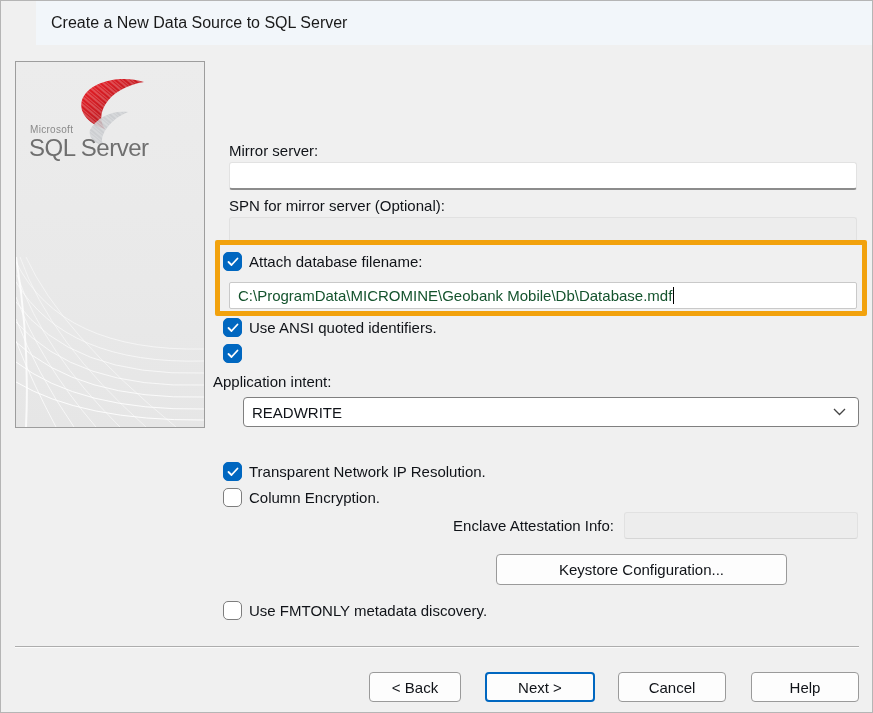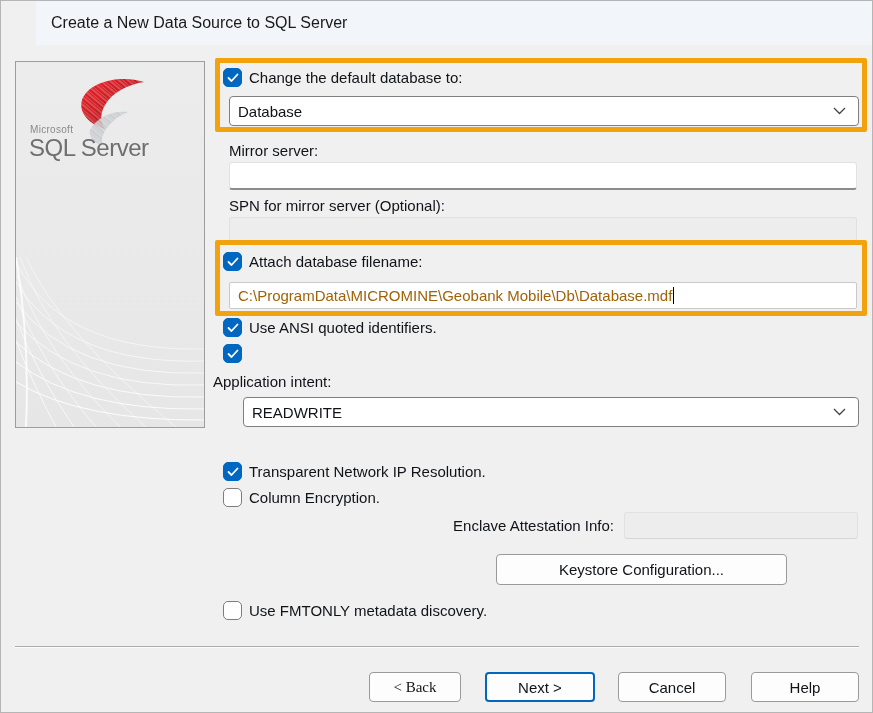--- a/index.html
+++ b/index.html
@@ -24,21 +24,21 @@
   
   .chk-row{position:absolute;display:flex;align-items:center;gap:7px;cursor:default;}
   .cb{width:19px;height:19px;box-sizing:border-box;border:1px solid #7d7d7d;border-radius:5px;background:#fff;
       display:inline-flex;align-items:center;justify-content:center;flex:0 0 auto;}
   .cb svg{visibility:hidden;}
   .cb.checked{background:#0067C0;border-color:#0067C0;}
   .cb.checked svg{visibility:visible;}
   .chk-row .txt{font-size:15px;color:#101318;white-space:nowrap;}
   
   .tbox{position:absolute;box-sizing:border-box;background:#fff;border:1px solid #E2E2E2;border-bottom:2px solid #8C8C8C;
-        border-radius:3px;font-family:"Liberation Sans",sans-serif;font-size:15px;color:#a16207;padding:0 8px;}
+        border-radius:3px;font-family:"Liberation Sans",sans-serif;font-size:15px;color:#14532d;padding:0 8px;}
   .tbox.flat{border:1px solid #C9C9C9;border-radius:2px;}
   .tbox.disabled{background:#EDEDED;border:1px solid #E1E1E1;border-bottom:1px solid #D6D6D6;}
   .pathbox{display:flex;align-items:center;overflow:hidden;}
   .caret{display:inline-block;width:1px;height:17px;background:#000;margin-left:1px;}
   
   .combo{position:absolute;box-sizing:border-box;background:#fff;border:1px solid #7F7F7F;border-radius:4px;
          display:flex;align-items:center;justify-content:space-between;padding:0 12px 0 8px;cursor:default;}
   .combo .val{font-size:15px;color:#101318;}
   
   .btn{position:absolute;box-sizing:border-box;background:#FDFDFD;border:1px solid #9A9A9A;border-radius:4px;
@@ -92,36 +92,20 @@
         <path d="M1,18 Q28,95 104,170" opacity=".55"></path>
         <path d="M0,40 Q24,105 80,170" opacity=".6"></path>
         <path d="M0,62 Q20,115 58,170" opacity=".65"></path>
         <path d="M0,84 Q16,125 40,170" opacity=".7"></path>
         <path d="M10,0 Q44,75 160,170" opacity=".5"></path>
         <path d="M0,0 Q14,85 10,170" opacity=".8" stroke-width="2"></path>
       </g>
     </svg>
   </div>
 
-  <div class="hl" style="left:214px;top:57px;width:652px;height:74px;">
-    <div class="chk-row" style="left:3px;top:5px;">
-      <span class="cb checked">
-        <svg width="12" height="10" viewBox="0 0 12 10">
-            <path d="M1.5 5 L4.5 8 L10.5 1.5" stroke="#fff" stroke-width="1.8" fill="none" stroke-linecap="round" stroke-linejoin="round"></path>
-          </svg>
-      </span>
-      <span class="txt">Change the default database to:</span>
-    </div>
-    <div class="combo" style="left:9px;top:33px;width:630px;height:30px;">
-      <span class="val">Database</span>
-      <svg width="13" height="8" viewBox="0 0 13 8">
-          <path d="M1 1 L6.5 6.5 L12 1" stroke="#444" stroke-width="1.3" fill="none"></path>
-        </svg>
-    </div>
-  </div>
 
   <div class="lbl" style="left:228px;top:141px;">Mirror server:</div>
   <input class="tbox" style="left: 228px; top: 161px; width: 628px; height: 28px;" readonly="" value="">
 
   <div class="lbl" style="left:228px;top:196px;">SPN for mirror server (Optional):</div>
   <input class="tbox disabled" style="left: 228px; top: 216px; width: 628px; height: 28px;" readonly="" value="">
 
   <div class="hl" style="left:214px;top:239px;width:652px;height:76px;">
     <div class="chk-row" style="left:3px;top:7px;">
       <span class="cb checked">
@@ -186,18 +170,18 @@
   <div class="chk-row" style="left:222px;top:600px;">
     <span class="cb">
       <svg width="12" height="10" viewBox="0 0 12 10">
           <path d="M1.5 5 L4.5 8 L10.5 1.5" stroke="#fff" stroke-width="1.8" fill="none" stroke-linecap="round" stroke-linejoin="round"></path>
         </svg>
     </span>
     <span class="txt">Use FMTONLY metadata discovery.</span>
   </div>
 
   <div class="sep"></div>
-  <button class="btn" style="left:368px;top:671px;width:92px;height:30px;font-family:Liberation Serif, serif;">&lt; Back</button>
+  <button class="btn" style="left:368px;top:671px;width:92px;height:30px;">&lt; Back</button>
   <button class="btn default" style="left:484px;top:671px;width:110px;height:30px;">Next &gt;</button>
   <button class="btn" style="left:617px;top:671px;width:108px;height:30px;">Cancel</button>
   <button class="btn" style="left:750px;top:671px;width:108px;height:30px;">Help</button>
 
 </div>
 
 </body></html>

